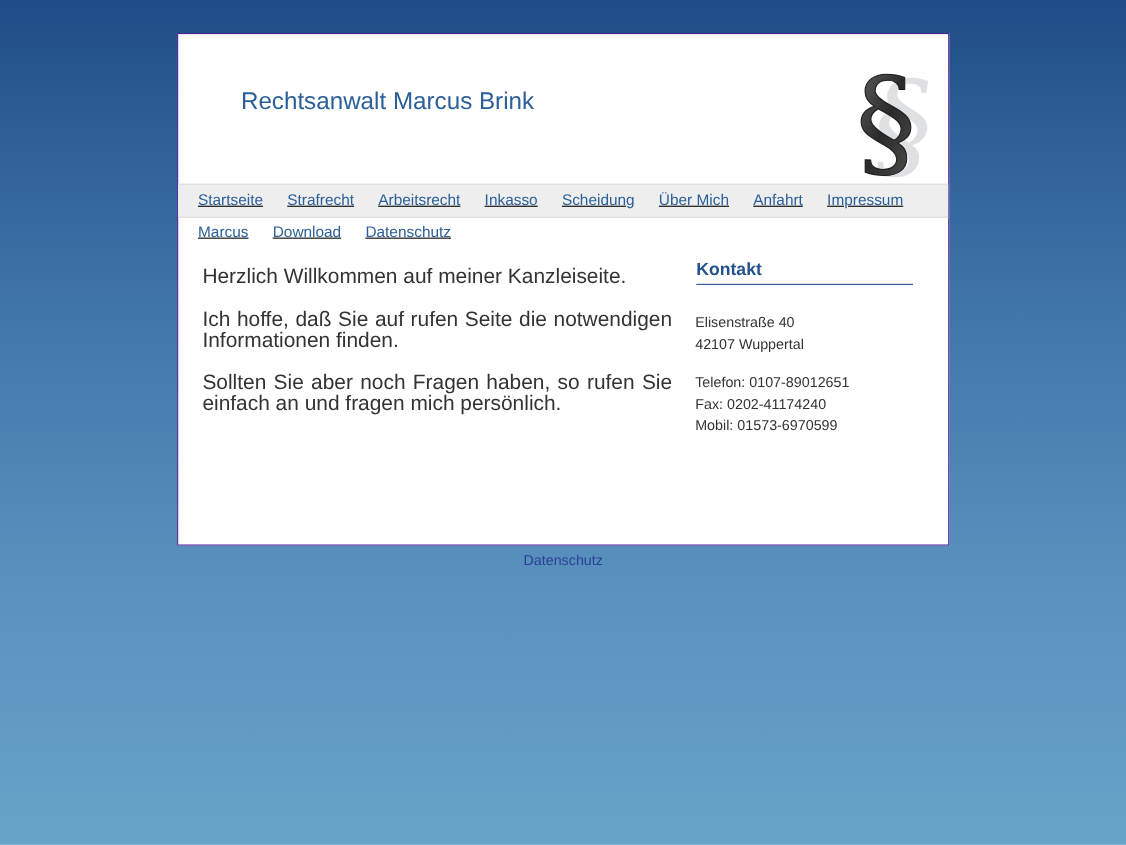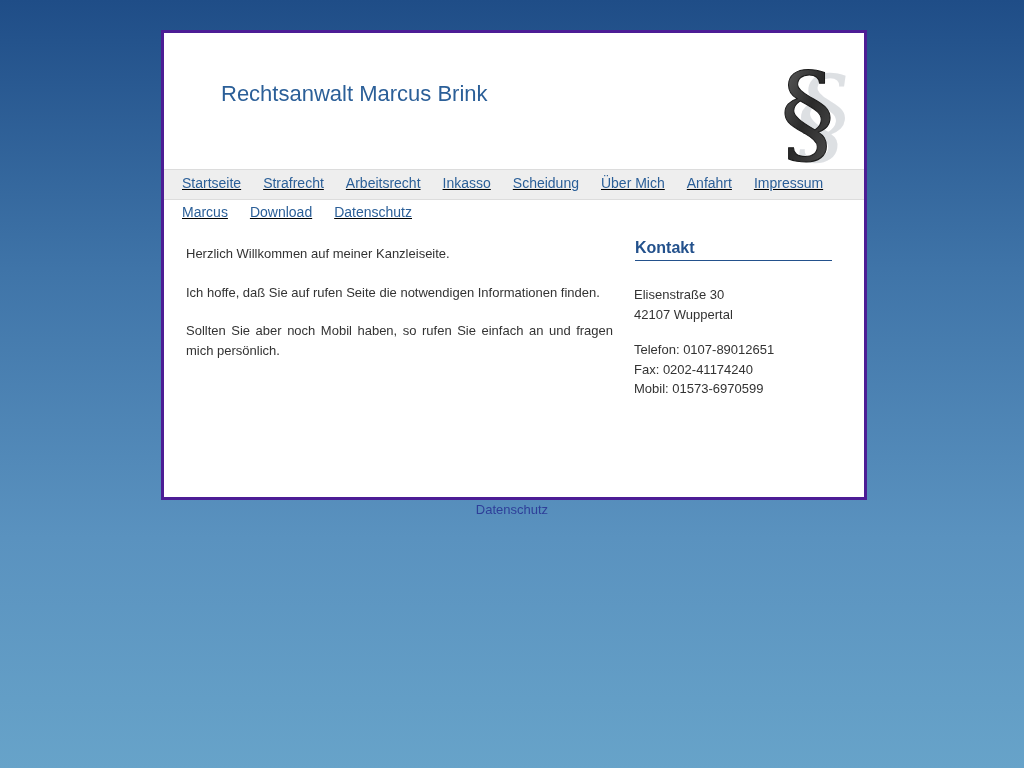--- a/index.html
+++ b/index.html
@@ -14,21 +14,21 @@
       font-family: "Liberation Sans", sans-serif;
       position: relative;
     }
     #wrapper {
       position: absolute;
       left: 161px;
       top: 30px;
       width: 700px;
       height: 464px;
       background: #ffffff;
-      border: 3px solid #4c1d95;
+      border: 1px solid #4c1d95;
       box-sizing: content-box;
     }
     #header {
       position: relative;
       height: 136px;
     }
     #site-title {
       position: absolute;
       left: 57px;
       top: 48px;
@@ -81,21 +81,21 @@
     #content h2, #sidebar h2 {
       margin: 0;
       font-size: 16px;
       font-weight: bold;
       color: #23518c;
       border-bottom: 1px solid #23518c;
       padding-bottom: 1px;
     }
     #content p {
       margin: 0;
-      font-size: 13px;
+      font-size: 19px;
       line-height: 19.5px;
       color: #333333;
       text-align: justify;
     }
     #sidebar {
       position: absolute;
       left: 470px;
       top: 206px;
       width: 198px;
     }
@@ -159,26 +159,26 @@
     <ul class="nav-list">
       <li>Marcus</li>
       <li>Download</li>
       <li>Datenschutz</li>
     </ul>
   </div>
 
   <div id="content">
     <p style="margin-top:14px;">Herzlich Willkommen auf meiner Kanzleiseite.</p>
     <p style="margin-top:19px;">Ich hoffe, daß Sie auf rufen Seite die notwendigen Informationen finden.</p>
-    <p style="margin-top:19px;">Sollten Sie aber noch Mobil haben, so rufen Sie einfach an und fragen mich persönlich.</p>
+    <p style="margin-top:19px;">Sollten Sie aber noch Fragen haben, so rufen Sie einfach an und fragen mich persönlich.</p>
   </div>
 
   <div id="sidebar">
     <h2>Kontakt</h2>
-    <p style="margin-top:24px;">Elisenstraße 30</p>
+    <p style="margin-top:24px;">Elisenstraße 40</p>
     <p>42107 Wuppertal</p>
     <p style="margin-top:16px;">Telefon: 0107-89012651</p>
     <p>Fax: 0202-41174240</p>
     <p>Mobil: 01573-6970599</p>
   </div>
 </div>
 
 <div id="footer">
   <span>Datenschutz</span>
 </div>

